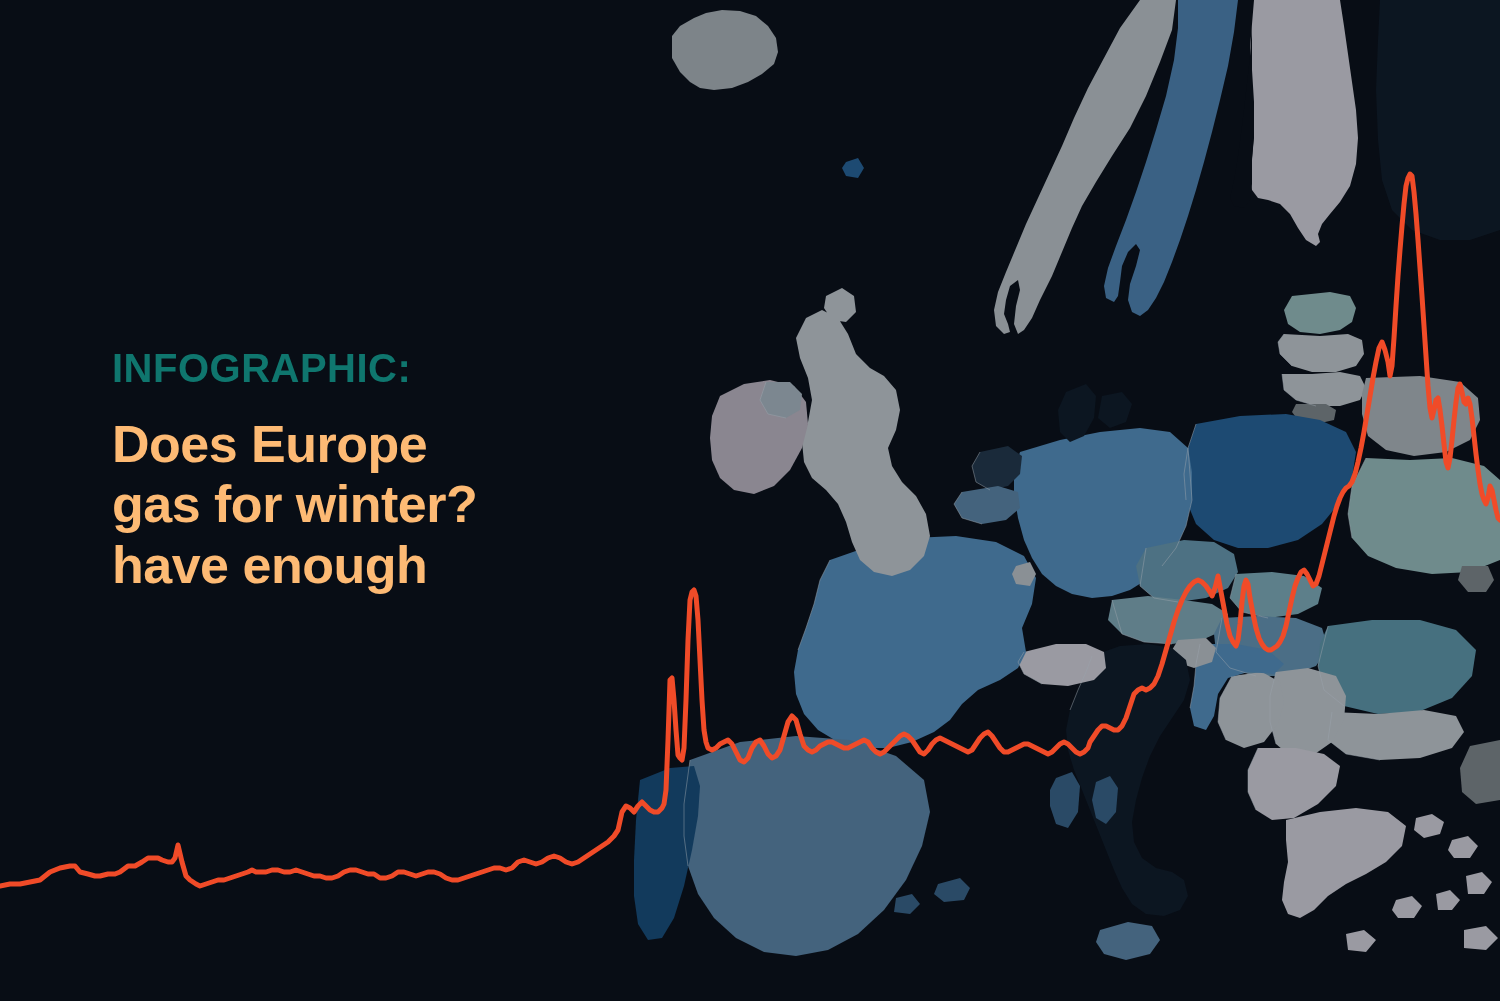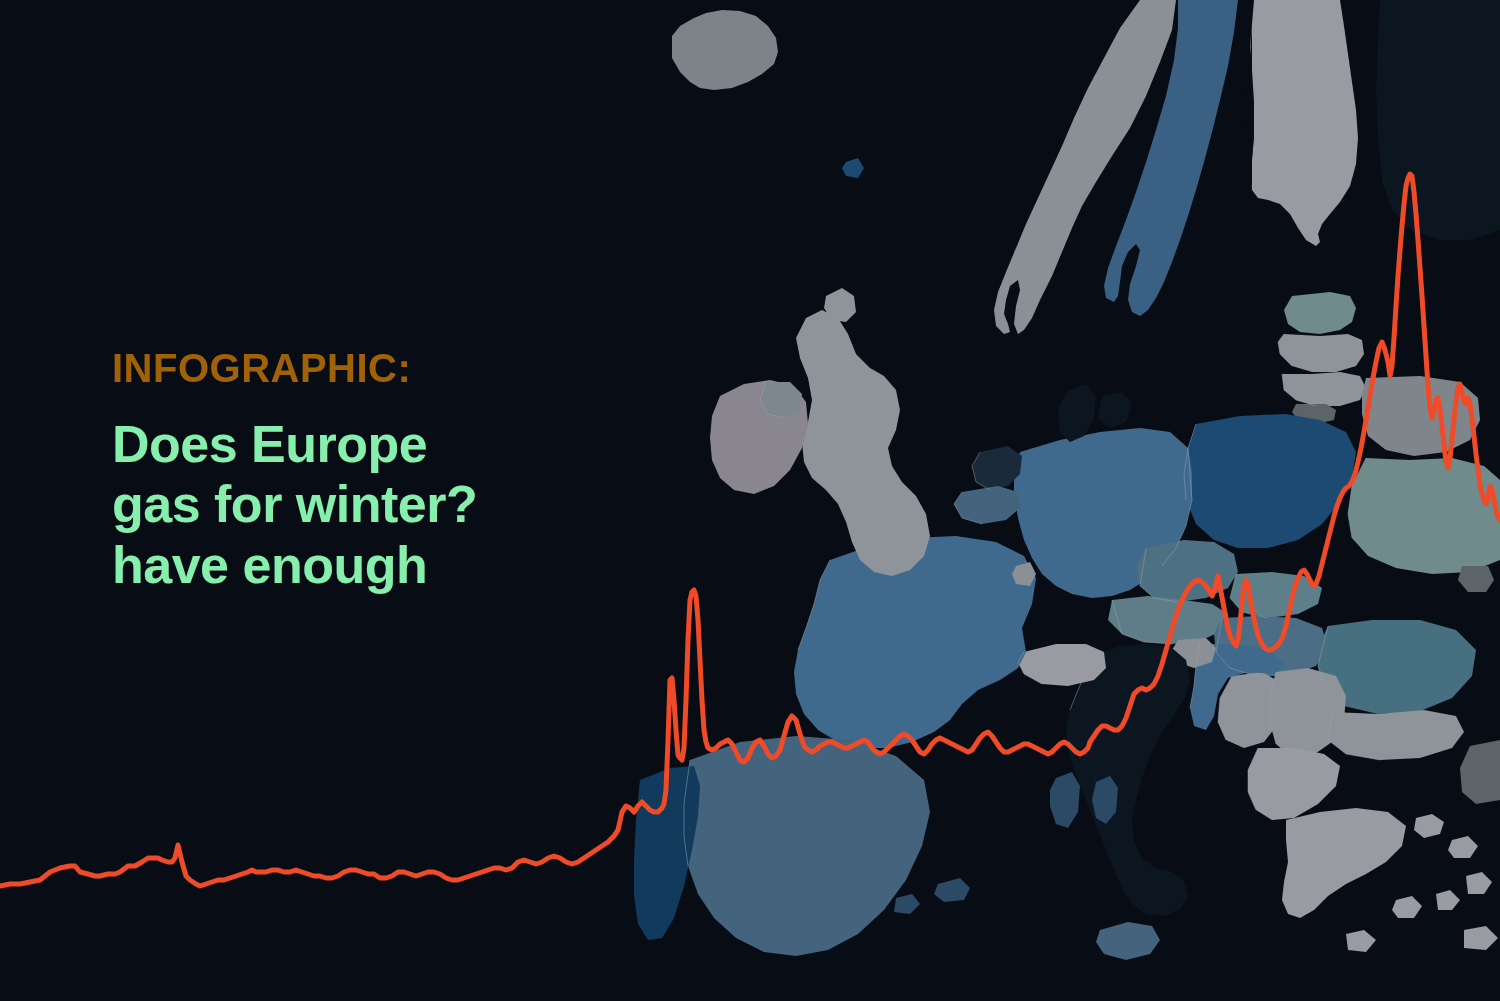--- a/index.html
+++ b/index.html
@@ -240,21 +240,21 @@
     </svg>
   </div>
 
   <div class="layer" id="chart-layer">
     <svg viewBox="0 0 1500 1001" xmlns="http://www.w3.org/2000/svg">
       <polyline id="series-0" fill="none" stroke="#f04b28" stroke-width="5" stroke-linejoin="round" stroke-linecap="round" points="0,886 10,884 20,884 30,882 40,880 50,872 60,868 70,866 75,866 80,872 88,874 95,876 100,876 108,874 115,874 120,872 128,866 135,866 142,862 148,858 152,858 158,858 162,860 168,862 172,862 175,858 178,845 182,862 186,876 190,880 196,884 200,886 206,884 212,882 218,880 224,880 230,878 236,876 242,874 248,872 252,870 256,872 260,872 266,872 272,870 278,870 284,872 290,872 296,870 302,872 308,874 314,876 320,876 326,878 332,878 338,876 344,872 350,870 356,870 362,872 368,874 374,874 380,878 386,878 392,876 398,872 404,872 410,874 416,876 422,874 428,872 434,872 440,874 446,878 452,880 458,880 464,878 470,876 476,874 482,872 488,870 494,868 500,868 506,870 512,868 518,862 524,860 530,862 536,864 542,862 548,858 554,856 560,858 566,862 572,864 578,862 584,858 590,854 596,850 602,846 608,842 614,836 618,830 622,812 626,806 630,808 634,812 638,806 642,802 646,806 650,810 654,812 658,812 662,808 664,804 666,790 668,740 670,680 672,678 674,700 676,730 678,755 680,758 682,760 684,748 686,700 688,640 690,600 692,592 694,590 696,596 698,620 700,660 702,700 704,730 706,742 708,748 712,750 716,748 720,744 724,742 728,740 732,744 736,752 740,760 744,762 748,758 752,748 756,742 760,740 764,746 768,754 772,758 776,756 780,750 784,736 788,722 792,716 796,720 800,734 804,746 808,750 812,752 816,750 820,746 824,744 828,742 832,742 836,744 840,746 844,748 848,748 852,746 856,744 860,742 864,740 868,742 872,748 876,752 880,754 884,752 888,748 892,744 896,740 900,736 904,734 908,736 912,740 916,746 920,752 924,754 928,750 932,744 936,740 940,738 944,740 948,742 952,744 956,746 960,748 964,750 968,752 972,750 976,744 980,738 984,734 988,732 992,736 996,742 1000,748 1004,752 1008,752 1012,750 1016,748 1020,746 1024,744 1028,744 1032,746 1036,748 1040,750 1044,752 1048,754 1052,752 1056,748 1060,744 1064,742 1068,744 1072,748 1076,752 1080,754 1084,752 1088,748 1090,742 1094,736 1098,730 1102,726 1106,726 1110,728 1114,730 1118,730 1122,726 1126,718 1130,706 1134,694 1138,690 1142,688 1146,690 1150,688 1154,684 1158,676 1162,664 1166,650 1170,636 1174,622 1178,610 1182,600 1186,592 1190,586 1194,582 1198,580 1202,582 1206,586 1210,592 1212,596 1215,588 1218,576 1221,592 1224,608 1227,624 1230,636 1233,642 1236,646 1238,640 1240,624 1242,602 1244,586 1246,580 1248,584 1250,598 1253,614 1256,628 1259,638 1262,644 1265,648 1268,650 1271,650 1274,648 1277,646 1280,642 1283,636 1286,626 1289,612 1292,598 1295,586 1298,578 1301,572 1304,570 1307,574 1310,580 1313,586 1316,584 1319,576 1322,564 1325,552 1328,540 1331,528 1334,516 1337,506 1340,498 1343,492 1346,488 1349,486 1352,482 1355,474 1358,462 1361,448 1364,432 1367,414 1370,396 1373,378 1376,362 1379,348 1382,342 1385,350 1388,362 1390,376 1392,366 1394,338 1396,306 1398,276 1400,250 1402,226 1404,204 1406,186 1408,178 1410,174 1412,176 1414,192 1416,214 1418,240 1420,268 1422,296 1424,326 1426,356 1428,386 1430,408 1432,418 1434,410 1436,400 1438,398 1440,410 1442,426 1444,444 1446,462 1448,468 1450,458 1452,440 1454,420 1456,402 1458,388 1460,384 1462,392 1464,402 1466,404 1468,398 1470,404 1472,418 1474,436 1476,454 1478,470 1480,484 1482,494 1484,500 1486,504 1488,498 1490,486 1492,490 1494,500 1496,510 1498,518 1500,520"></polyline>
     </svg>
   </div>
 
   <div id="headline">
-    <div id="kicker" style="color: #a16207;">INFOGRAPHIC:</div>
-    <div id="title" style="color: #86efac;">
+    <div id="kicker" style="color: #0f766e;">INFOGRAPHIC:</div>
+    <div id="title" style="color: #fdba74;">
       <span class="tl">Does Europe</span>
       <span class="tl">gas for winter?</span>
       <span class="tl">have enough</span>
     </div>
   </div>
 
 </div>
 
 </body></html>

